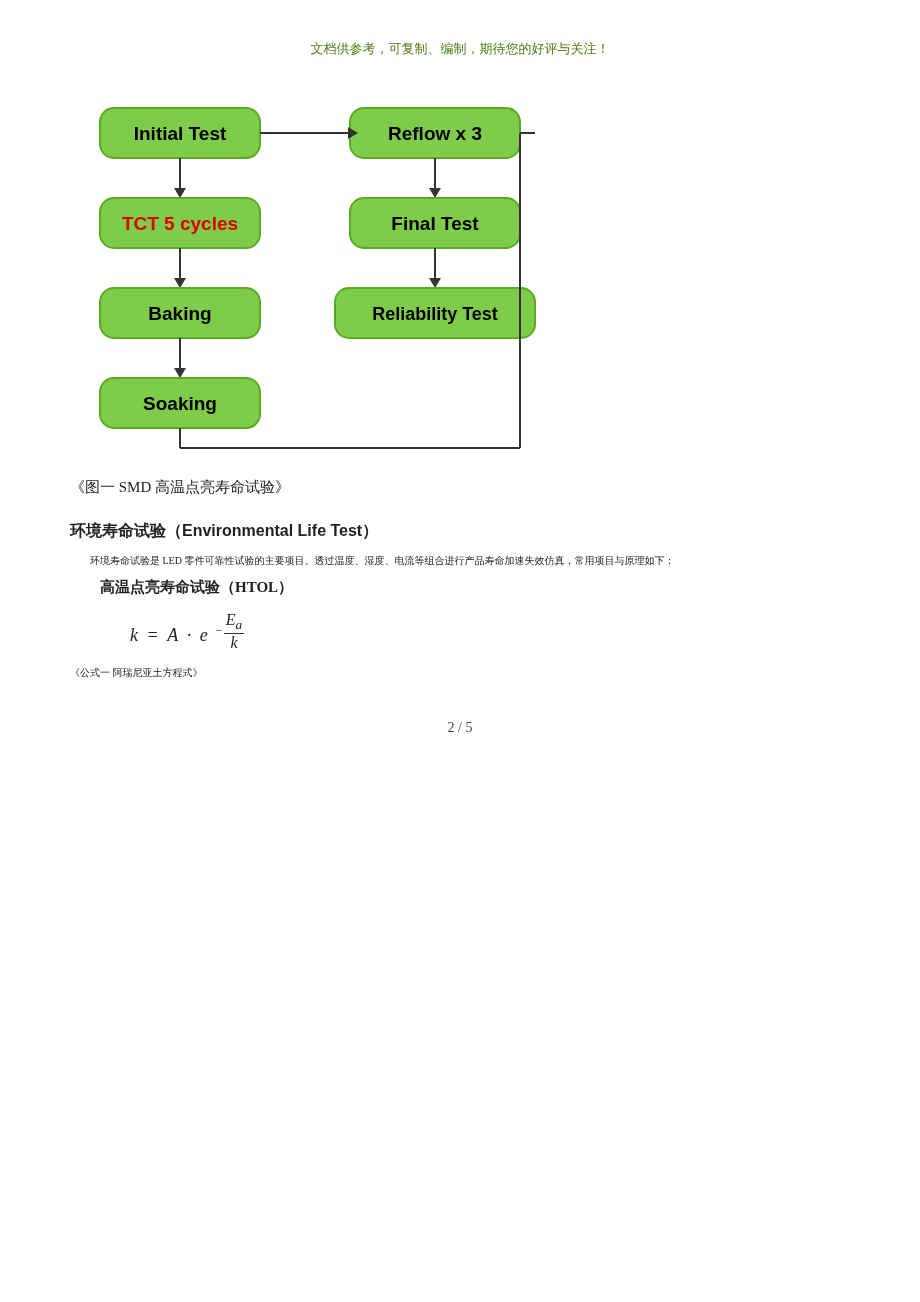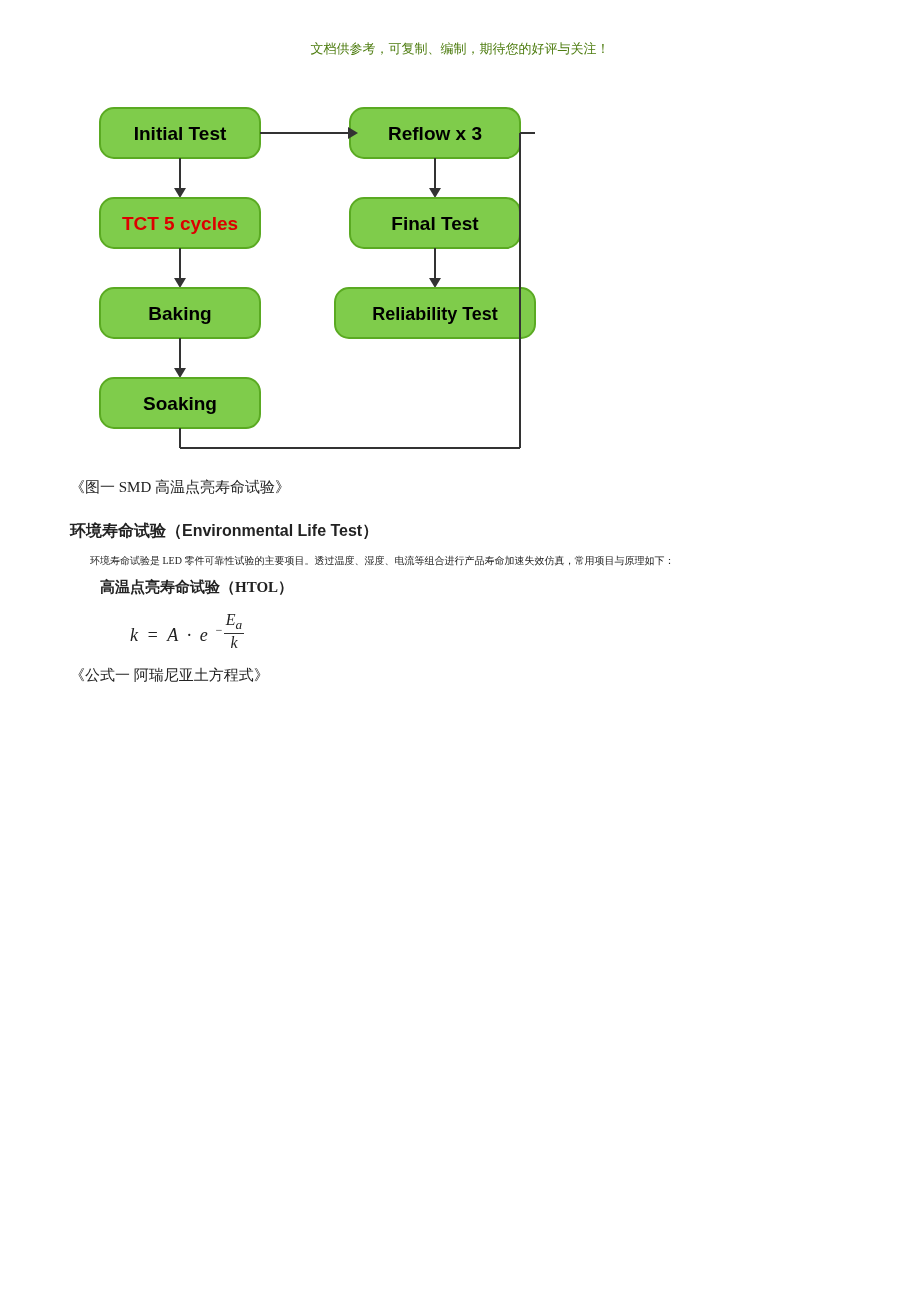--- a/index.html
+++ b/index.html
@@ -56,21 +56,21 @@
       font-size: 18px;
       font-style: italic;
       font-family: "Times New Roman", serif;
     }
     .formula-text {
       display: inline-flex;
       align-items: center;
       gap: 4px;
     }
     .formula-caption {
-      font-size: 15px;
+      font-size: 10px;
       color: #222;
       margin-bottom: 16px;
       margin-top: 10px;
     }
     .page-number {
       text-align: center;
       margin-top: 40px;
       font-size: 14px;
       color: #444;
     }
@@ -153,14 +153,15 @@
             <span style="border-bottom:1px solid #333; padding:0 2px;">E<sub>a</sub></span>
             <span style="padding:0 2px;">k</span>
           </span>
       </sup>
     </span>
   </div>
 
   <div class="formula-caption">《公式一    阿瑞尼亚土方程式》</div>
 
 
+  <div class="page-number">2 / 5</div>
 
 </div>
 
 </body></html>

